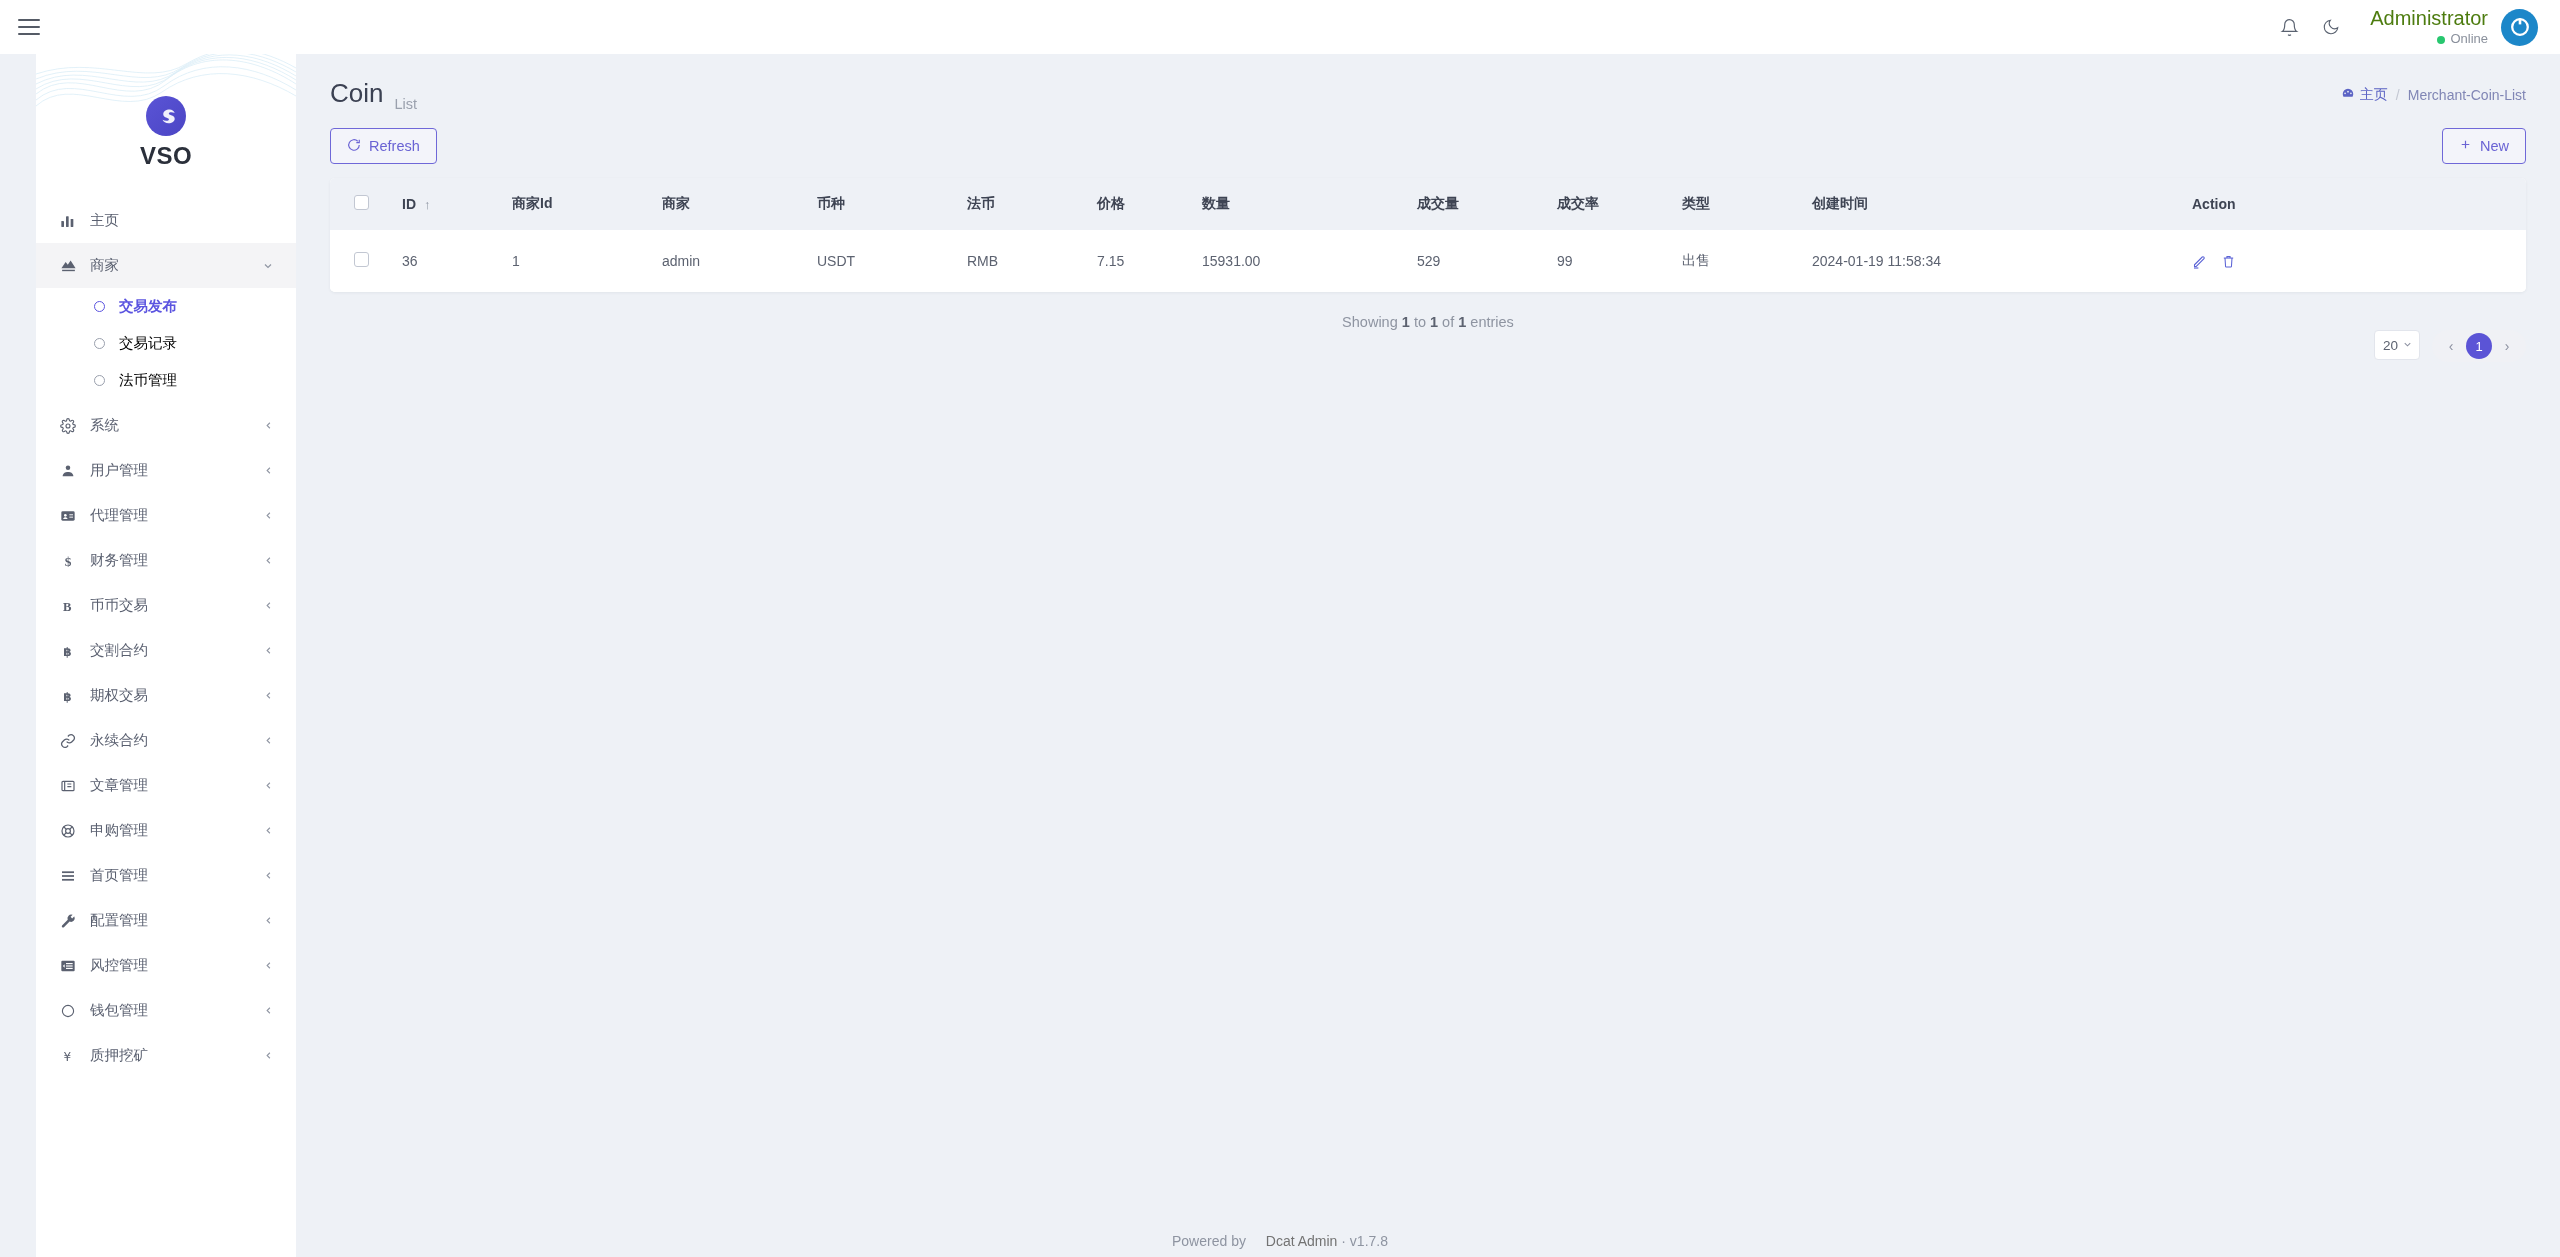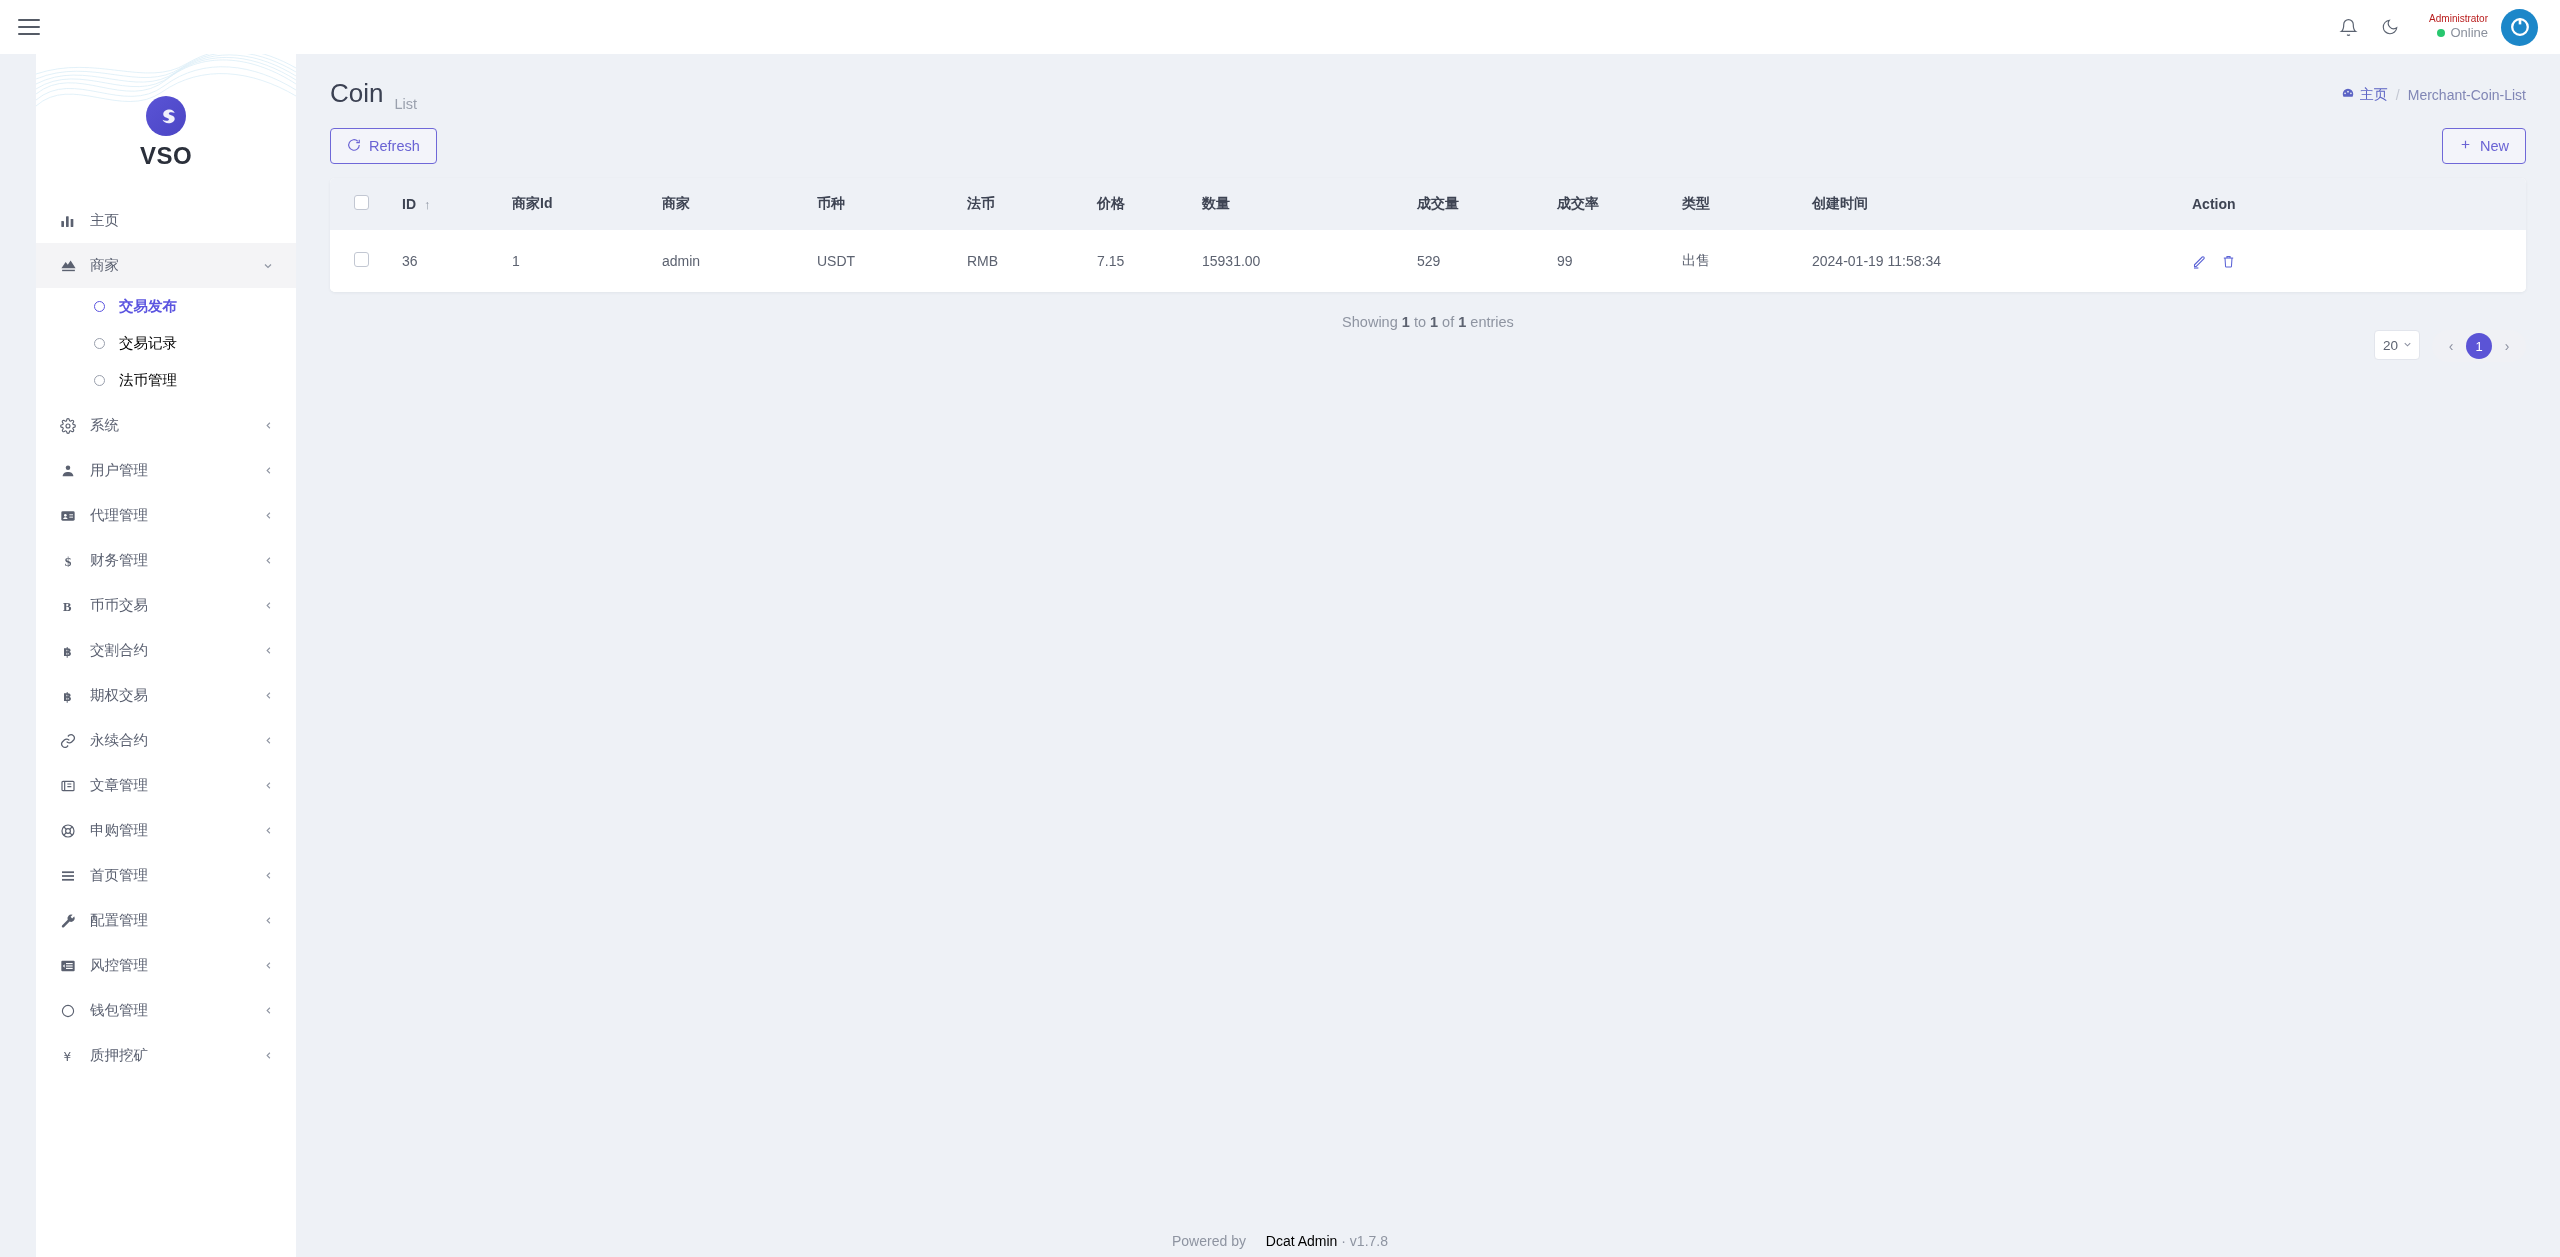--- a/index.html
+++ b/index.html
@@ -35,21 +35,21 @@
   .ticon {
     width: 42px; height: 42px;
     display: flex; align-items: center; justify-content: center;
     color: #5a6270; cursor: pointer;
   }
   .user-block {
     display: flex; align-items: center; gap: 13px;
     margin-left: 18px; cursor: pointer;
   }
   .user-text { text-align: right; line-height: 1.25; }
-  .user-name { font-size: 10px; color: #b91c1c; }
+  .user-name { font-size: 20px; color: #4d7c0f; }
   .user-status {
     font-size: 13px; color: #8a909c;
     display: flex; align-items: center; justify-content: flex-end; gap: 5px;
   }
   .dot-online { width: 8px; height: 8px; border-radius: 50%; background: #28c76f; display: inline-block; }
   .avatar {
     width: 37px; height: 37px; border-radius: 50%;
     background: #1c87c9;
     display: flex; align-items: center; justify-content: center;
     box-shadow: 0 0 0 2px #fff;
@@ -196,21 +196,21 @@
     width: 26px; height: 26px; border-radius: 50%;
     background: #5b54d6; color: #fff;
     display: flex; align-items: center; justify-content: center;
     font-size: 13px; cursor: pointer;
   }
 
   .footer {
     position: absolute; bottom: 8px; left: 0; width: 2560px;
     text-align: center; font-size: 14px; color: #8e94a1;
   }
-  .footer a { color: #000000; text-decoration: none; padding-left: 16px; }
+  .footer a { color: #737373; text-decoration: none; padding-left: 16px; }
 
   
   .c-chk   { width: 72px; padding-left: 24px !important; }
   .c-id    { width: 110px; }
   .c-mid   { width: 150px; }
   .c-mer   { width: 155px; }
   .c-coin  { width: 150px; }
   .c-fiat  { width: 130px; }
   .c-price { width: 105px; }
   .c-qty   { width: 215px; }

